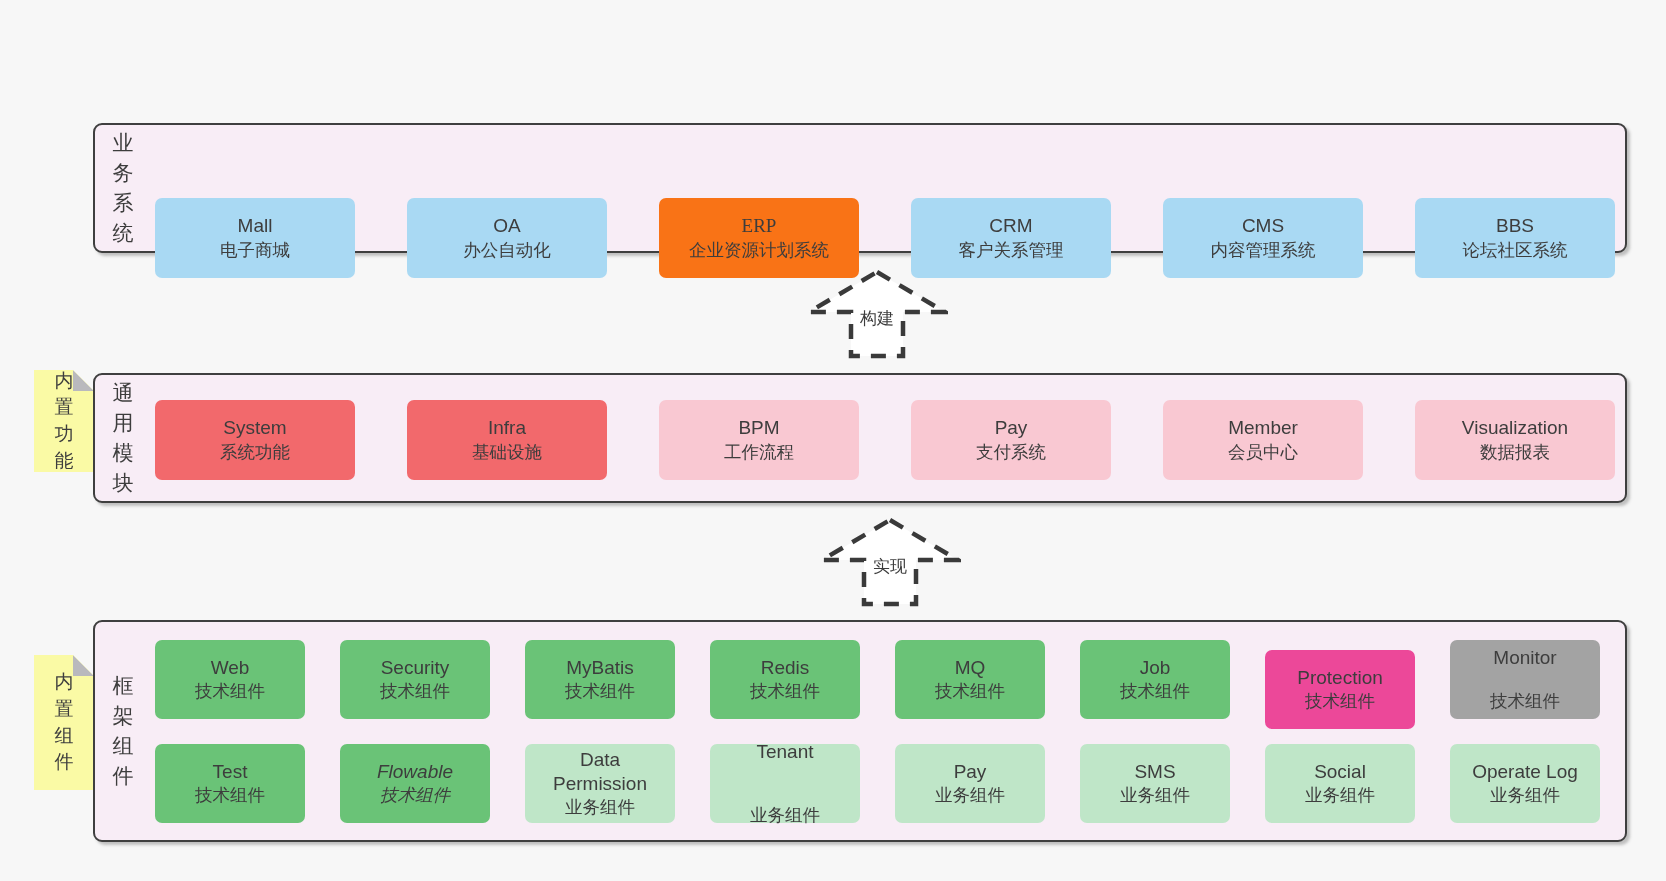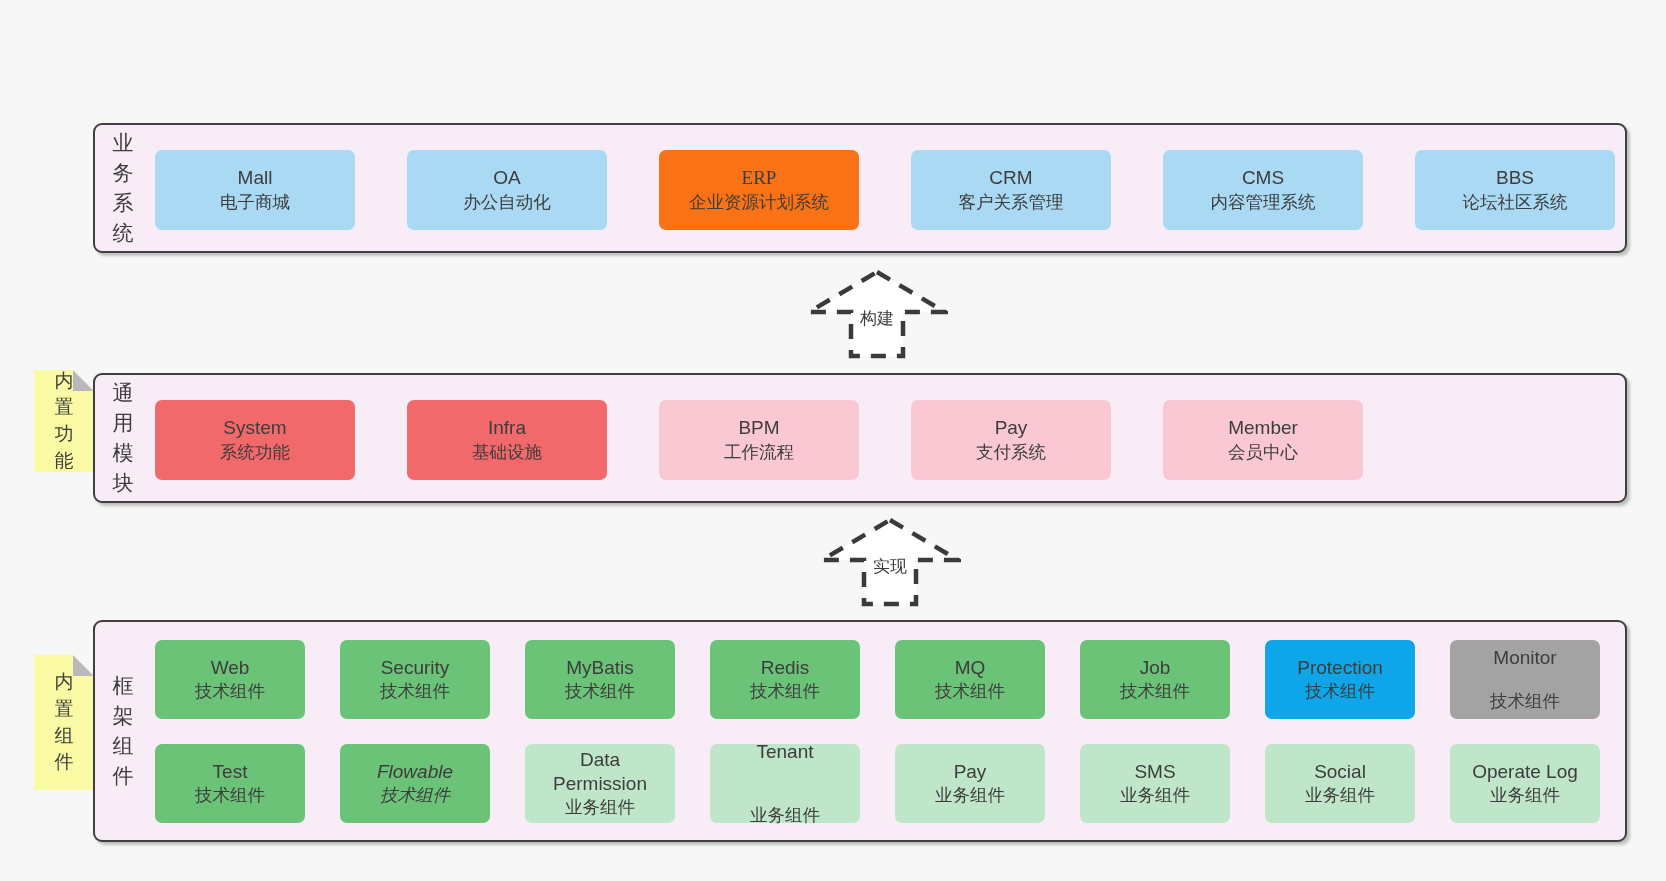--- a/index.html
+++ b/index.html
@@ -103,21 +103,21 @@
           <div class="zh">办公自动化</div>
         </div>
         <div class="box" style="background: #f97316; font-family: Liberation Serif, serif;">
           <div class="en">ERP</div>
           <div class="zh">企业资源计划系统</div>
         </div>
         <div class="box" style="background: rgb(169, 217, 243);">
           <div class="en">CRM</div>
           <div class="zh">客户关系管理</div>
         </div>
-        <div class="box" style="background: rgb(169, 217, 243);">
+        <div class="box" style="background: rgb(169, 217, 243); margin-top: 48px;">
           <div class="en">CMS</div>
           <div class="zh">内容管理系统</div>
         </div>
         <div class="box" style="background: rgb(169, 217, 243);">
           <div class="en">BBS</div>
           <div class="zh">论坛社区系统</div>
         </div>
       </div>
   </section>
 
@@ -146,20 +146,24 @@
           <div class="zh">工作流程</div>
         </div>
         <div class="box" style="background: rgb(249, 200, 210);">
           <div class="en">Pay</div>
           <div class="zh">支付系统</div>
         </div>
         <div class="box" style="background: rgb(249, 200, 210);">
           <div class="en">Member</div>
           <div class="zh">会员中心</div>
         </div>
+        <div class="box" style="background: rgb(249, 200, 210);">
+          <div class="en">Visualization</div>
+          <div class="zh">数据报表</div>
+        </div>
       </div>
   </section>
 
   <div class="arrow" id="arrow-implement">
     <svg viewBox="0 0 142 92" width="142" height="92">
       <polygon points="71,4 139,44 97,44 97,88 45,88 45,44 3,44" fill="#ffffff" stroke="#3a3a3a" stroke-width="4.5" stroke-dasharray="15 11" stroke-linejoin="miter"></polygon>
     </svg>
     <div class="arrow-label">实现</div>
   </div>
 
@@ -185,21 +189,21 @@
           <div class="zh">技术组件</div>
         </div>
         <div class="box" style="background: rgb(106, 195, 119);">
           <div class="en">MQ</div>
           <div class="zh">技术组件</div>
         </div>
         <div class="box" style="background: rgb(106, 195, 119);">
           <div class="en">Job</div>
           <div class="zh">技术组件</div>
         </div>
-        <div class="box" style="background: #0ea5e9;">
+        <div class="box" style="background: #ec4899; margin-top: 10px;">
           <div class="en">Protection</div>
           <div class="zh">技术组件</div>
         </div>
         <div class="box" style="background: #a3a3a3; gap: 20px;">
           <div class="en">Monitor</div>
           <div class="zh">技术组件</div>
         </div>
       </div>
     <div class="boxes-row r1">
         <div class="box" style="background: rgb(106, 195, 119);">

